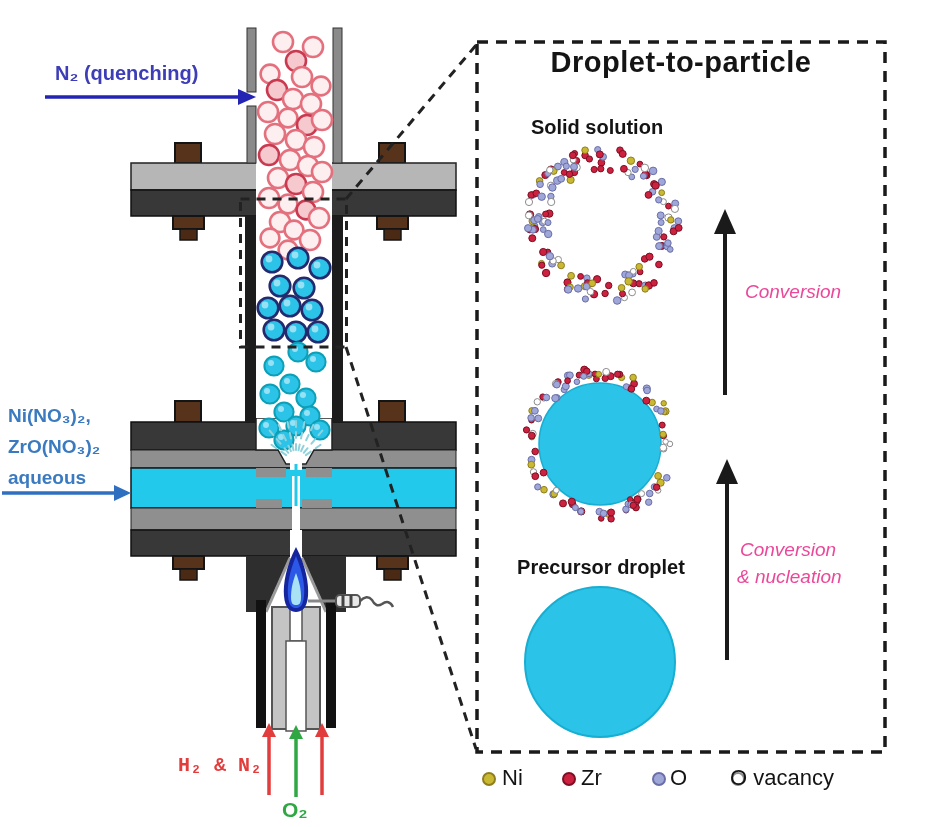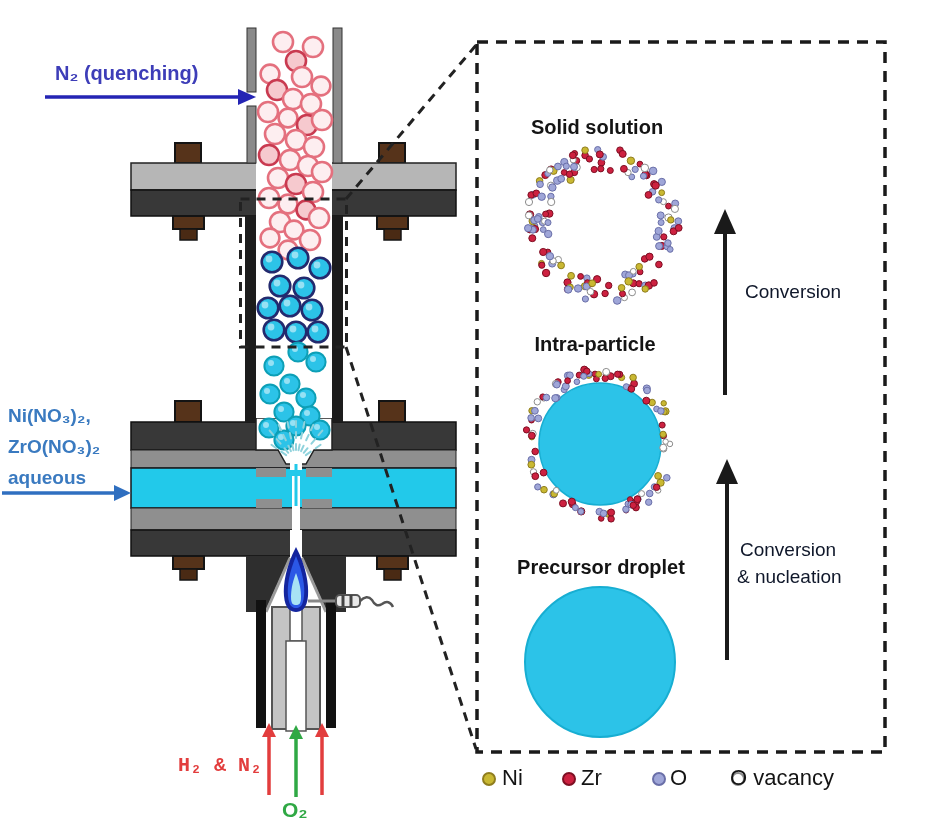--- a/index.html
+++ b/index.html
@@ -10,21 +10,21 @@
   .lbl-quench{left:55px;top:62px;font-size:20px;font-weight:700;}
   .lbl-precursor{left:8px;top:400px;font-size:19px;font-weight:700;line-height:31px;}
   .lbl-fuel{left:178px;top:754px;font-size:20px;font-weight:700;}
   .lbl-o2{left:282px;top:798px;font-size:21px;font-weight:700;}
   .lbl-panel-title{left:477px;top:46px;width:408px;text-align:center;
                    font-size:29px;font-weight:700;color:#141414;letter-spacing:.5px;}
   .lbl-stage{font-size:20px;font-weight:700;color:#141414;text-align:center;width:200px;}
   .lbl-stage1{left:497px;top:116px;}
   .lbl-stage2{left:495px;top:333px;}
   .lbl-stage3{left:496px;top:556px;width:210px;}
-  .lbl-arrow{font-size:19px;color:#0f172a;}
+  .lbl-arrow{font-size:19px;font-style:italic;color:#ec4899;}
   .lbl-conv{left:745px;top:281px;}
   .lbl-evap1{left:740px;top:539px;}
   .lbl-evap2{left:737px;top:566px;}
   .lbl-legend{font-size:22px;color:#141414;top:765px;}
   .lbl-leg-0{left:502px;}
   .lbl-leg-1{left:581px;}
   .lbl-leg-2{left:670px;}
   .lbl-leg-3{left:730px;}
 </style>
 </head>
@@ -539,23 +539,23 @@
   <div class="lbl lbl-precursor" style="color: rgb(58, 122, 192);">
     <div>Ni(NO₃)₂,</div>
     <div>ZrO(NO₃)₂</div>
     <div>aqueous</div>
   </div>
 
   <div class="lbl lbl-fuel" style="color: rgb(226, 61, 61); font-family: Liberation Mono, monospace;">H₂ &amp; N₂</div>
 
   <div class="lbl lbl-o2" style="color: rgb(47, 168, 68);">O₂</div>
 
+  <div class="lbl lbl-panel-title">Droplet-to-particle</div>
 
   <div class="lbl lbl-stage lbl-stage1">Solid solution</div>
-  <div class="lbl lbl-stage lbl-stage2">Intra-particle</div>
   <div class="lbl lbl-stage lbl-stage3">Precursor droplet</div>
 
   <div class="lbl lbl-arrow lbl-conv">Conversion</div>
   <div class="lbl lbl-arrow lbl-evap1">Conversion</div>
   <div class="lbl lbl-arrow lbl-evap2">&amp; nucleation</div>
 
   <div class="lbl lbl-legend lbl-leg-0">Ni</div>
   <div class="lbl lbl-legend lbl-leg-1">Zr</div>
   <div class="lbl lbl-legend lbl-leg-2">O</div>
   <div class="lbl lbl-legend lbl-leg-3">O vacancy</div>

